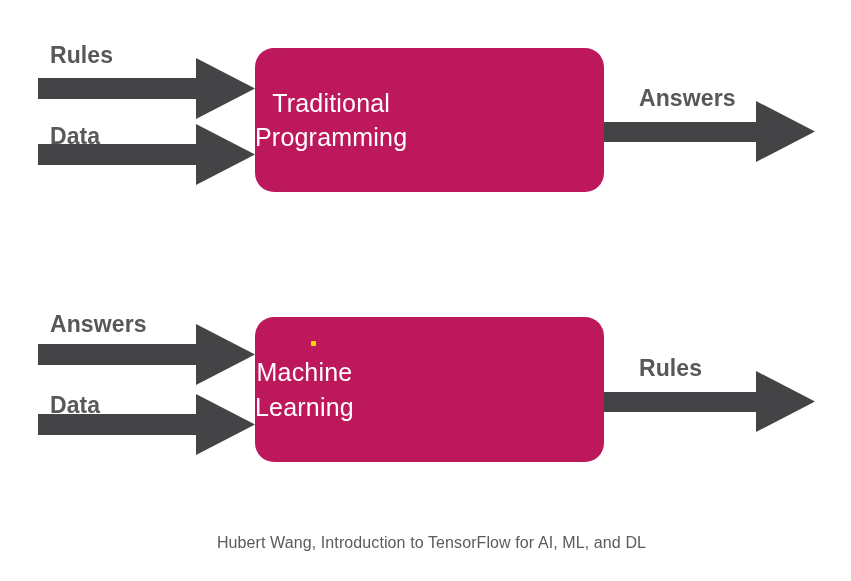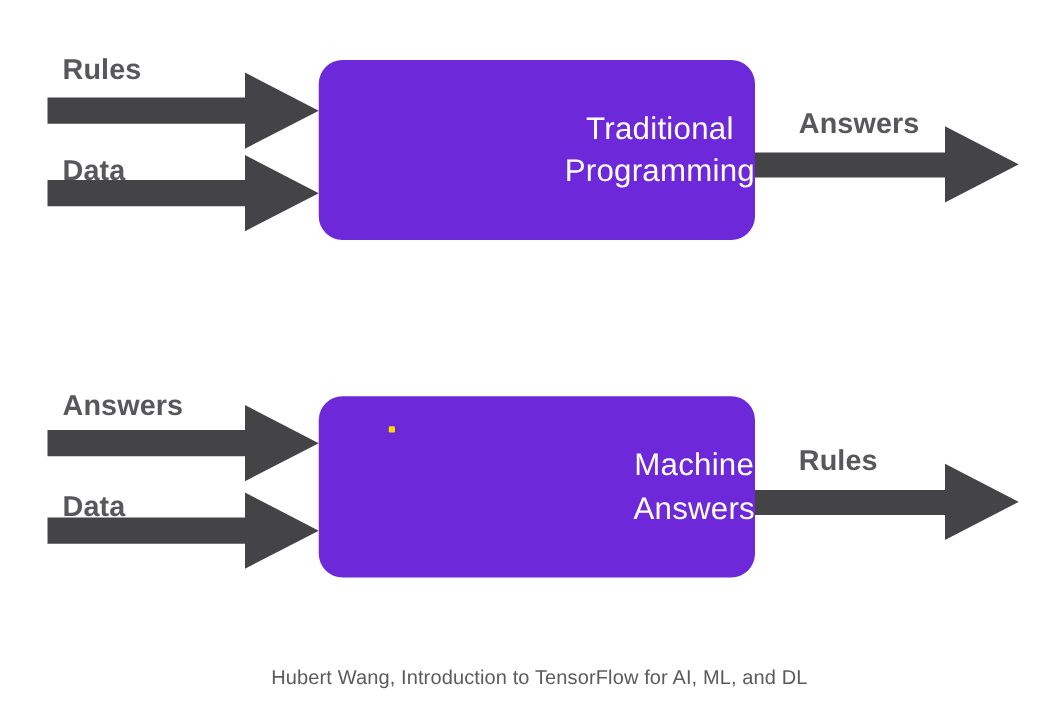--- a/index.html
+++ b/index.html
@@ -30,24 +30,24 @@
   .svg-layer {
     position: absolute;
     left: 0;
     top: 0;
     width: 851px;
     height: 581px;
   }
   .node-box {
     position: absolute;
     border-radius: 19px;
-    background: #6d28d9;
+    background: #be185d;
     display: flex;
     align-items: center;
-    justify-content: flex-end;
+    justify-content: flex-start;
     box-sizing: border-box;
   }
   .node-label {
     color: #ffffff;
     font-size: 25px;
     line-height: 1.38;
     text-align: center;
     font-weight: 400;
     letter-spacing: 0.2px;
     font-family: "Liberation Sans", sans-serif;
@@ -119,21 +119,21 @@
     </div>
 
     <div class="edge-label" style="left:50px; top:42px;">Rules</div>
 
     <div class="edge-label" style="left:50px; top:123px;">Data</div>
 
     <div class="edge-label" style="left:639px; top:85px;">Answers</div>
 
     <div class="node-box" style="left:255px; top:317px; width:349px; height:145px;">
       <span class="node-label">Machine
-Answers</span>
+Learning</span>
     </div>
 
     <div class="marker-dot" style="left:311px; top:341px;"></div>
 
     <div class="edge-label" style="left:50px; top:311px;">Answers</div>
 
     <div class="edge-label" style="left:50px; top:392px;">Data</div>
 
     <div class="edge-label" style="left:639px; top:355px;">Rules</div>
 

